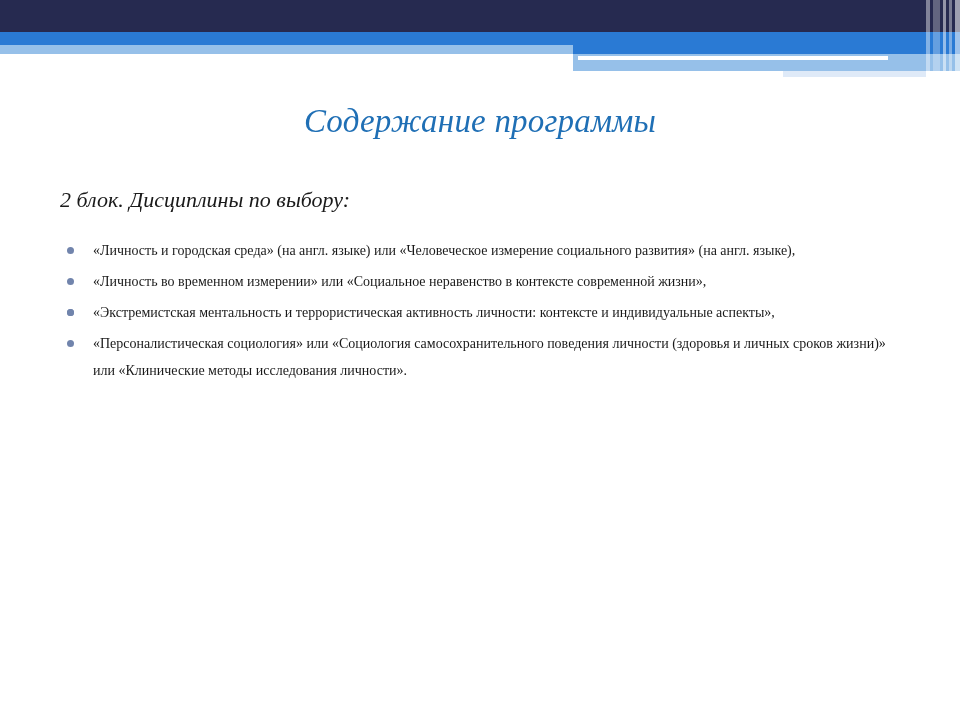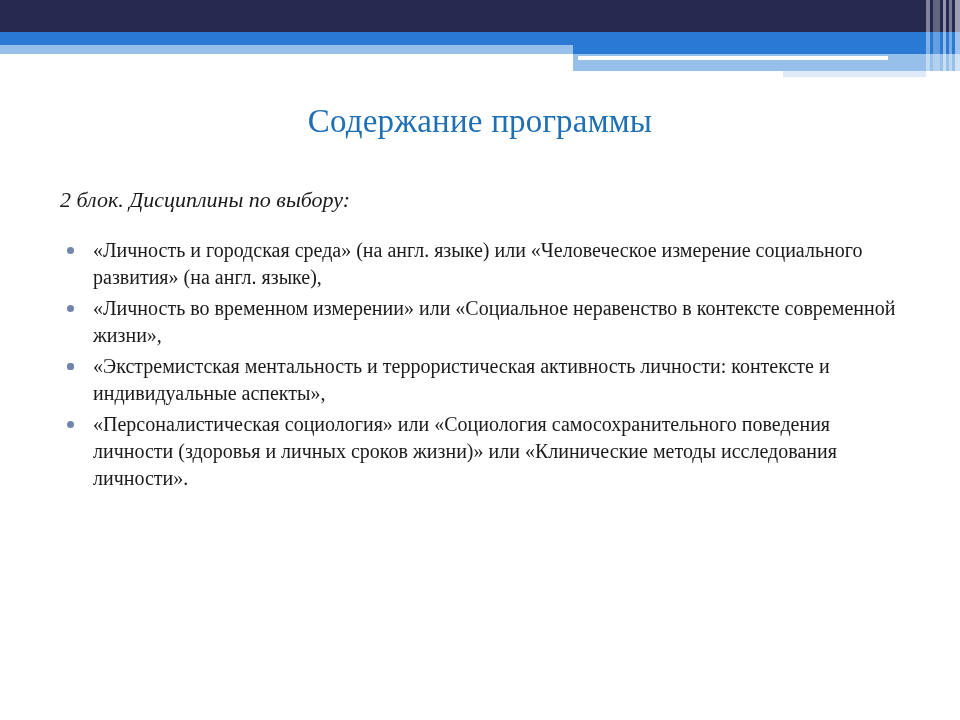--- a/index.html
+++ b/index.html
@@ -141,20 +141,21 @@
     left: 0;
     top: 100px;
     width: 960px;
     text-align: center;
     font-family: "Liberation Serif", "DejaVu Serif", serif;
     font-size: 33px;
     line-height: 42px;
     color: #1f6fb5;
     letter-spacing: 0.2px;
     white-space: nowrap;
+    font-style: italic;
   }
 
   
   .body-block {
     position: absolute;
     left: 60px;
     top: 185px;
     width: 850px;
   }
 
@@ -169,21 +170,21 @@
 
   ul.bullets {
     list-style: none;
     margin: 0;
     padding: 0;
   }
 
   ul.bullets > li {
     position: relative;
     padding-left: 33px;
-    font-size: 20px;
+    font-size: 14px;
     line-height: 27px;
     color: #1a1a1a;
     margin: 0 0 4px 0;
     font-family: "Liberation Serif", "DejaVu Serif", serif;
   }
 
   ul.bullets > li .dot {
     position: absolute;
     left: 7px;
     top: 10px;

